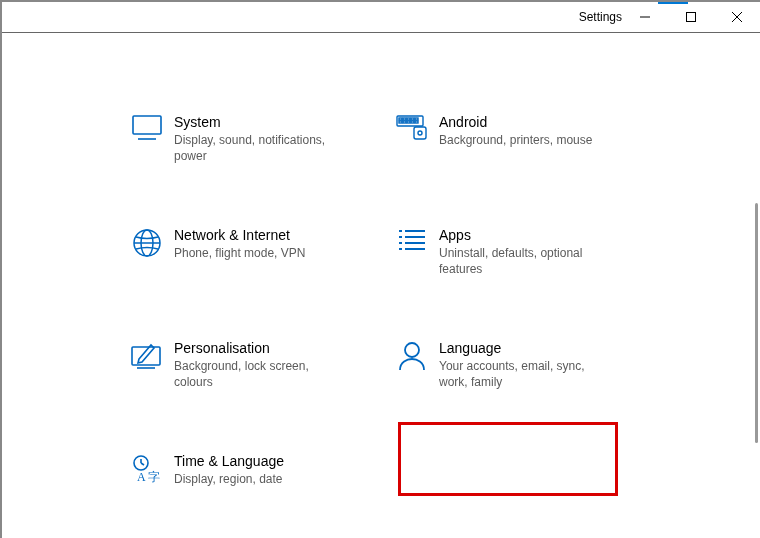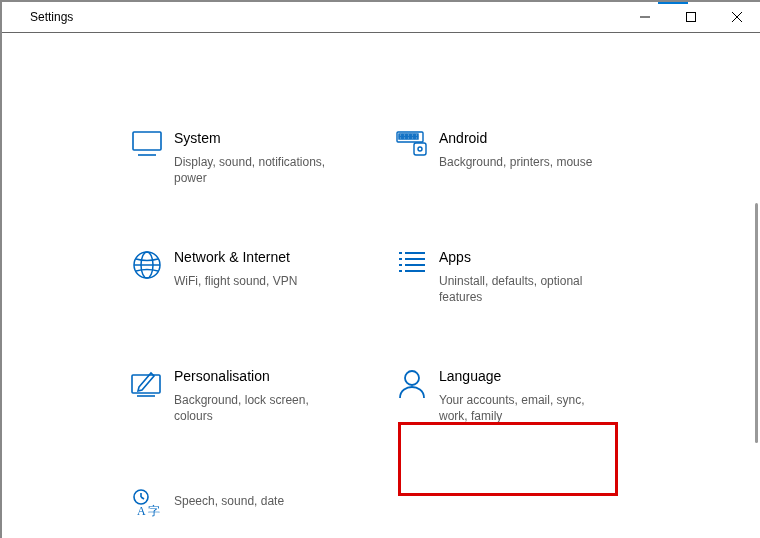--- a/index.html
+++ b/index.html
@@ -12,21 +12,21 @@
     color: #000000;
     overflow: hidden;
     border: 1px solid #888;
     box-sizing: border-box;
     position: relative;
   }
   .titlebar {
     height: 30px;
     display: flex;
     align-items: center;
-    justify-content: space-between;
+    justify-content: flex-end;
     padding-left: 28px;
     font-size: 12px;
     border-bottom: 1px solid #666;
   }
   .win-controls {
     display: flex;
     height: 100%;
   }
   .win-btn {
     width: 46px;
@@ -56,21 +56,21 @@
     position: absolute;
     top: 170px;
     right: 2px;
     width: 3px;
     height: 240px;
     background: #999;
     border-radius: 2px;
   }
   .categories {
     position: absolute;
-    top: 92px;
+    top: 76px;
     left: 120px;
     right: 40px;
     display: grid;
     grid-template-columns: 265px 265px;
     column-gap: 0;
     row-gap: 54px;
   }
   .tile {
     display: flex;
     align-items: flex-start;
@@ -91,21 +91,21 @@
   .tile .title {
     font-size: 14px;
     color: #000;
     line-height: 18px;
   }
   .tile .desc {
     font-size: 12px;
     color: #5b5b5b;
     line-height: 16px;
     max-width: 170px;
-    margin-top: 7px;
+    margin-top: 1px;
   }
   .highlight-box {
     position: absolute;
     border: 3px solid #d80000;
     pointer-events: none;
   }
   svg { display: block; }
 </style>
 </head>
 <body>
@@ -181,21 +181,21 @@
         <svg width="30" height="30" viewBox="0 0 30 30" fill="none" stroke="#0067c0" stroke-width="1.5">
           <circle cx="15" cy="15" r="13"></circle>
           <ellipse cx="15" cy="15" rx="6" ry="13"></ellipse>
           <line x1="2" y1="15" x2="28" y2="15"></line>
           <path d="M4 9 Q15 12 26 9"></path>
           <path d="M4 21 Q15 18 26 21"></path>
         </svg>
       </div>
       <div class="txt">
         <div class="title">Network &amp; Internet</div>
-        <div class="desc">WiFi, flight sound, VPN</div>
+        <div class="desc">Phone, flight mode, VPN</div>
       </div>
     </div>
 
     <div class="tile">
       <div class="ico">
         <svg width="28" height="24" viewBox="0 0 28 24" fill="none" stroke="#0067c0" stroke-width="2">
           <line x1="1" y1="3" x2="4" y2="3"></line>
             <line x1="7" y1="3" x2="27" y2="3"></line>
           <line x1="1" y1="9" x2="4" y2="9"></line>
             <line x1="7" y1="9" x2="27" y2="9"></line>
@@ -242,21 +242,22 @@
       <div class="ico">
         <svg width="32" height="30" viewBox="0 0 32 30" fill="none" stroke="#0067c0" stroke-width="1.6">
           <circle cx="10" cy="9" r="7"></circle>
           <line x1="10" y1="5" x2="10" y2="9"></line>
             <line x1="10" y1="9" x2="13" y2="11"></line>
           <text x="6" y="27" font-size="12" fill="#0067c0" stroke="none" font-family="Segoe UI">A</text>
           <text x="17" y="27" font-size="12" fill="#0067c0" stroke="none" font-family="Segoe UI">字</text>
         </svg>
       </div>
       <div class="txt">
-        <div class="desc">Speech, sound, date</div>
+        <div class="title">Time &amp; Language</div>
+        <div class="desc">Display, region, date</div>
       </div>
     </div>
 
   </div>
 
   <div class="highlight-box" style="top:389px; left:396px; width:214px; height:68px;"></div>
 
   <div class="scrollbar-track"></div>
 </div>
 

